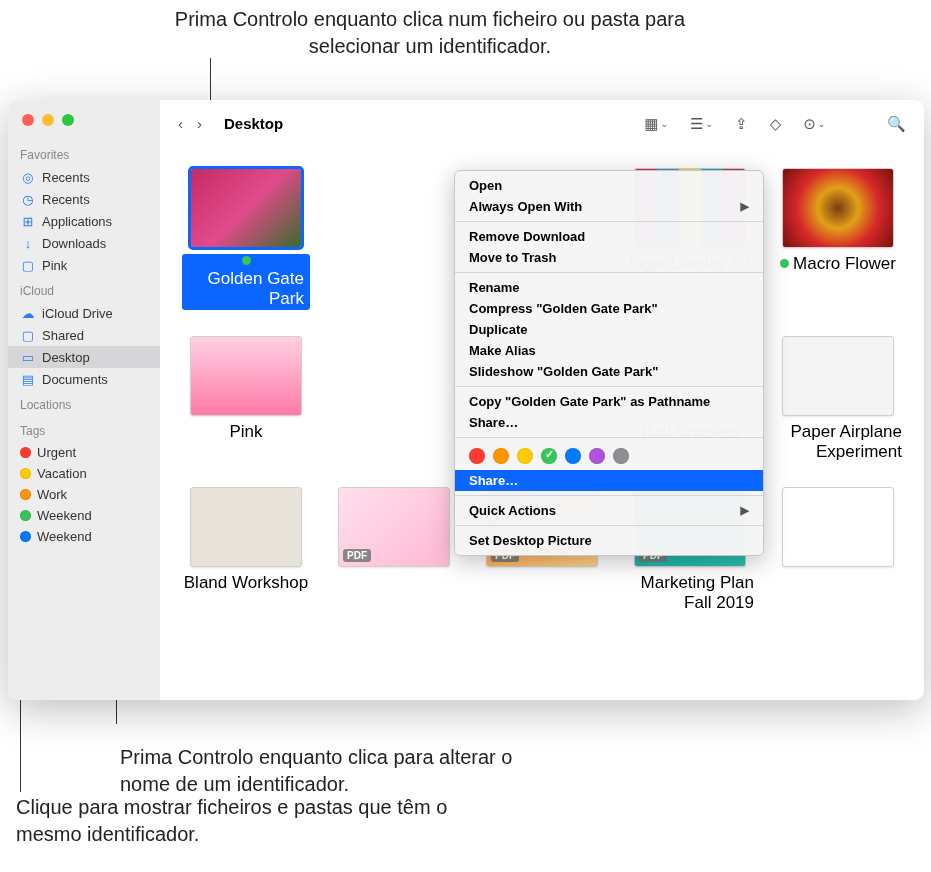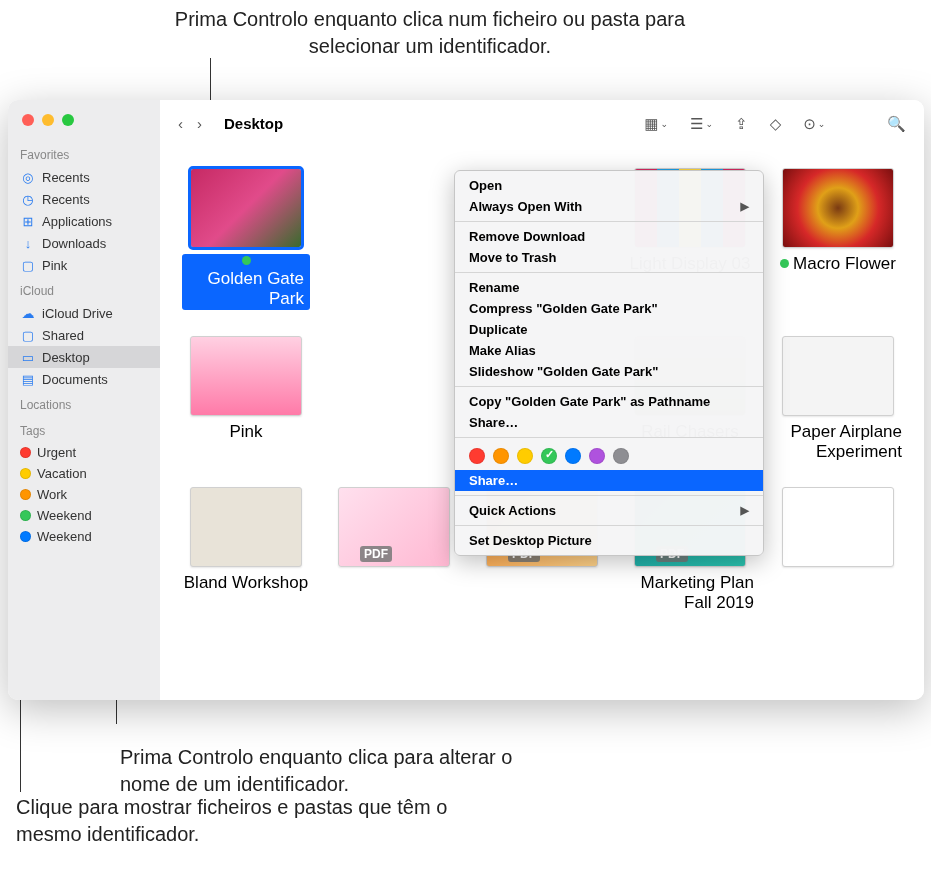--- a/index.html
+++ b/index.html
@@ -145,24 +145,24 @@
 }
 .cm-item.highlight { background:#0a66ff; color:#fff; }
 .cm-sep { height:1px; background:#d5d5d5; margin:4px 0; }
 .cm-colors { display:flex; gap:8px; padding:6px 14px; }
 .cm-color { width:16px;height:16px;border-radius:50%; border:1px solid rgba(0,0,0,0.08); position:relative; }
 .cm-check::after{content:"✓";position:absolute;top:-1px;left:3px;font-size:11px;color:#fff;font-weight:700;}
 .chev { font-size:11px; color:#555; }
 
 .pdf-badge{
   position:absolute;
-  bottom:4px;left:21px;
+  bottom:4px;left:4px;
   background:rgba(120,120,120,0.85);
   color:#fff;
-  font-size:12px;
+  font-size:10px;
   font-weight:700;
   padding:1px 4px;
   border-radius:3px;
 }
 .thumb{position:relative;}
 </style>
 </head>
 <body>
 
 <div class="annotation" style="top:6px; left:150px; width:560px;">Prima Controlo enquanto clica num ficheiro

